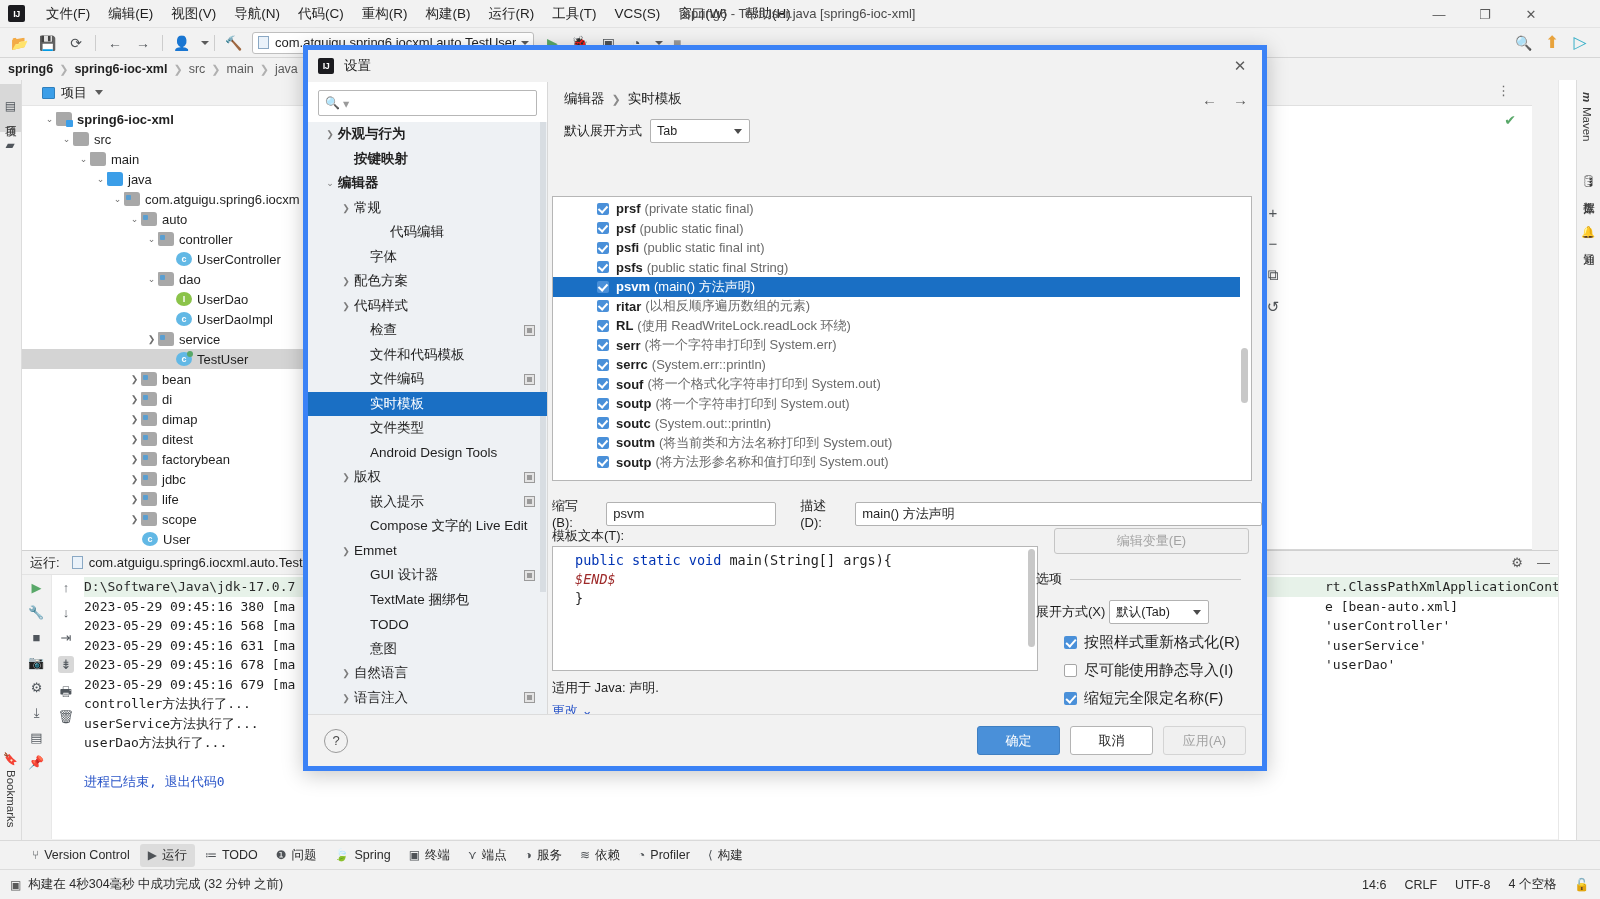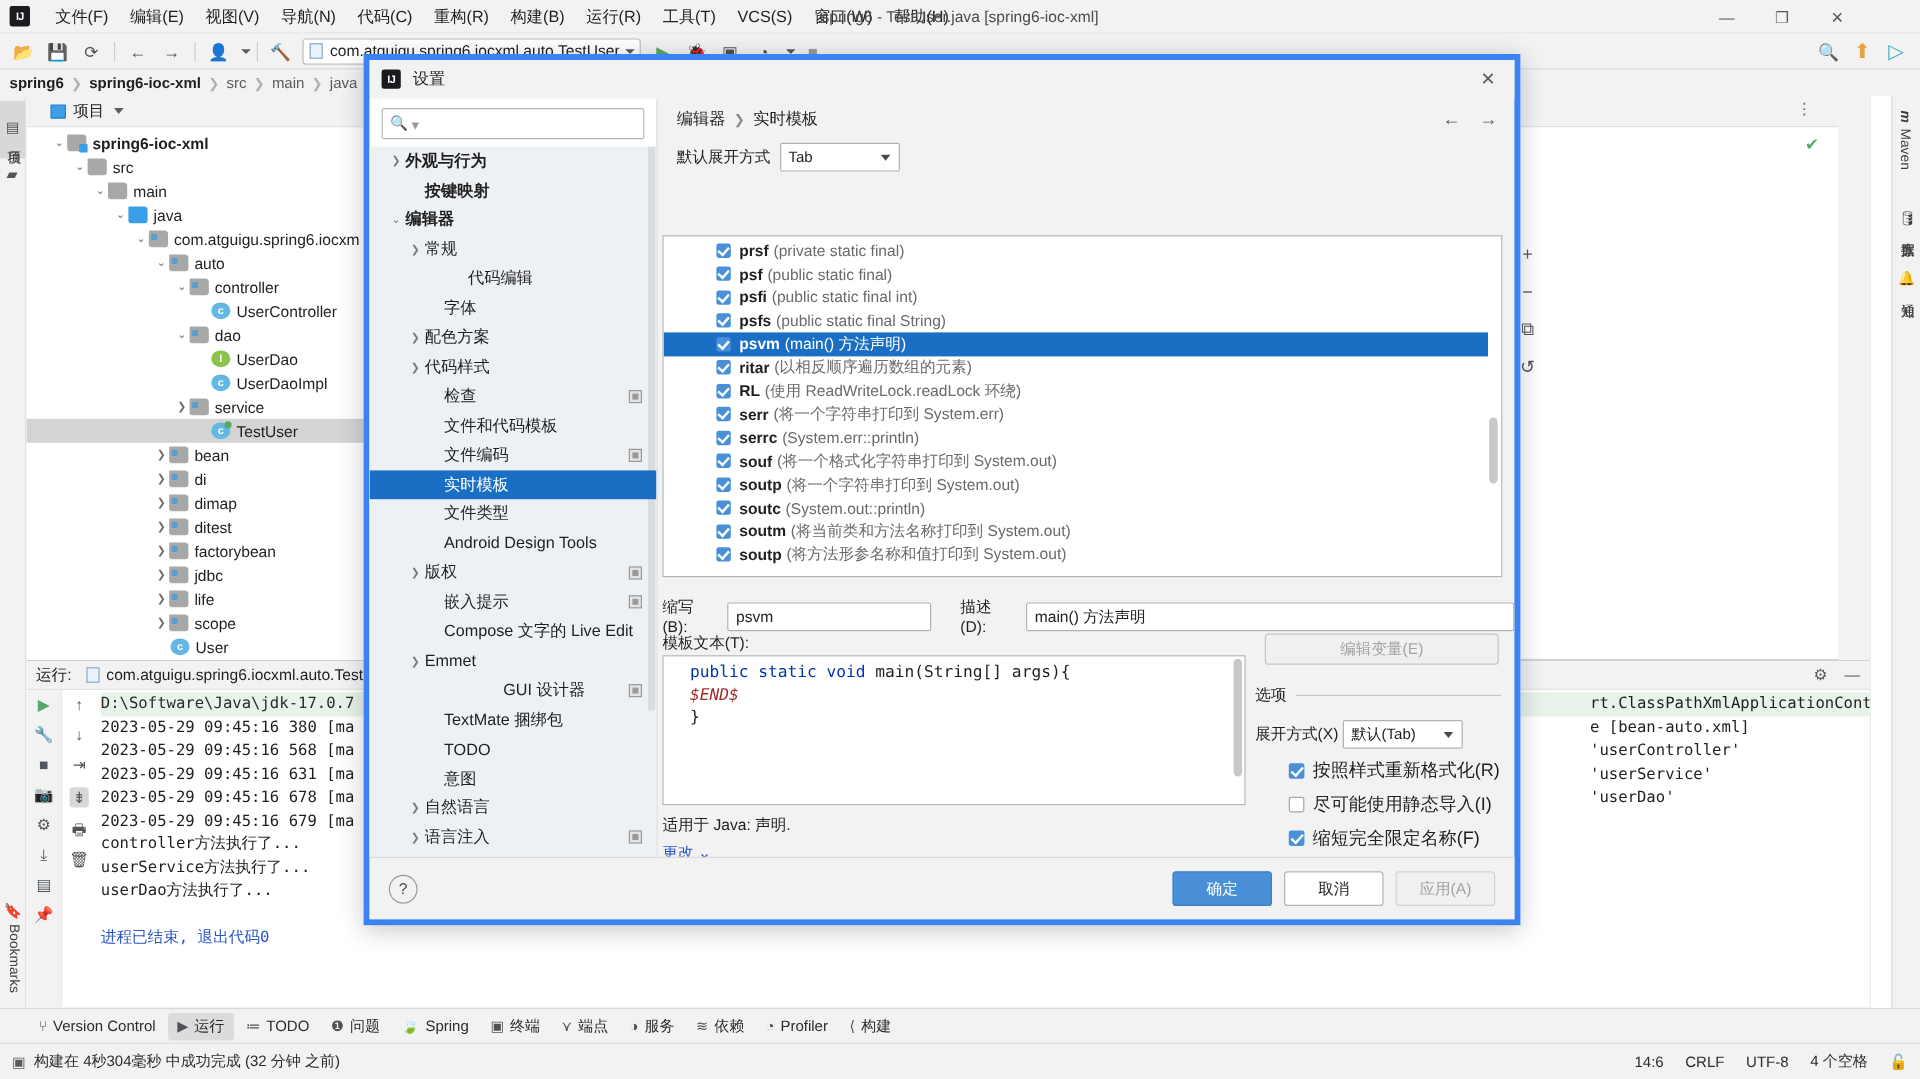--- a/index.html
+++ b/index.html
@@ -323,21 +323,21 @@
   .kw { color: #0033b3; }
   .var { color: #9e2a2a; font-style: italic; }
   .applies { position: absolute; left: 4px; top: 597px; font-size: 13px; }
   .change-link { position: absolute; left: 4px; top: 620px; font-size: 13px; color: #2a55c8; }
   .edit-var-btn {
     position: absolute; left: 506px; top: 446px; width: 195px; height: 26px;
     border: 1px solid #c5c5c5; background: #f0f0f0; border-radius: 3px;
     display: flex; align-items: center; justify-content: center;
     font-size: 13px; color: #a3a3a3;
   }
-  .opt-group { position: absolute; left: 498px; top: 488px; width: 205px; }
+  .opt-group { position: absolute; left: 488px; top: 488px; width: 205px; }
   .opt-title { font-size: 13px; color: #1f1f1f; display: flex; align-items: center; gap: 8px; }
   .opt-title .line { flex: 1 1 auto; height: 1px; background: #c8c8c8; }
   .opt-row { display: flex; align-items: center; gap: 4px; margin-top: 12px; font-size: 13px; }
   .opt-check-row { display: flex; align-items: center; gap: 7px; margin-top: 9px; font-size: 15px; padding-left: 28px; }
   .cbx2 {
     width: 13px; height: 13px; background: #4a90d9; border-radius: 2px; position: relative; flex: 0 0 13px;
   }
   .cbx2:after {
     content: ""; position: absolute; left: 4px; top: 1px; width: 4px; height: 8px;
     border: solid #fff; border-width: 0 2px 2px 0; transform: rotate(42deg);
@@ -795,21 +795,21 @@
               <span class="cfg-badge"></span>
             </div>
             <div class="cfg-row" style="padding-left: 46px;">
               <span class="cfg-arrow"></span>
               <span class="cfg-label">Compose 文字的 Live Edit</span>
             </div>
             <div class="cfg-row" style="padding-left: 30px;">
               <span class="cfg-arrow">❯</span>
               <span class="cfg-label">Emmet</span>
             </div>
-            <div class="cfg-row" style="padding-left: 46px; justify-content: center;">
+            <div class="cfg-row" style="padding-left: 46px;">
               <span class="cfg-arrow"></span>
               <span class="cfg-label">GUI 设计器</span>
               <span class="cfg-badge"></span>
             </div>
             <div class="cfg-row" style="padding-left: 46px;">
               <span class="cfg-arrow"></span>
               <span class="cfg-label">TextMate 捆绑包</span>
             </div>
             <div class="cfg-row" style="padding-left: 46px;">
               <span class="cfg-arrow"></span>

